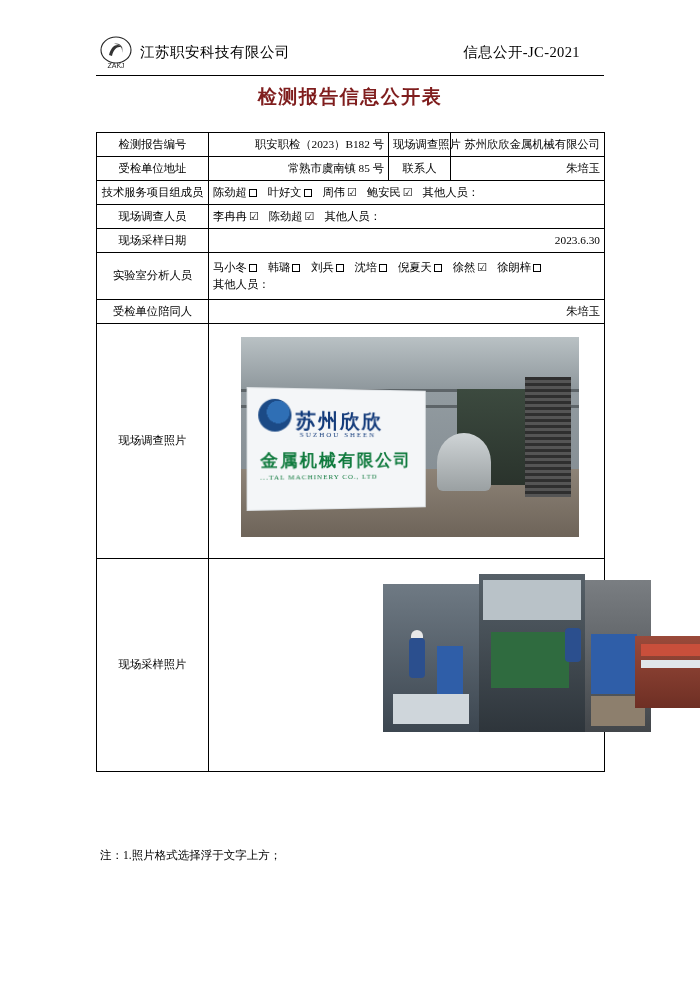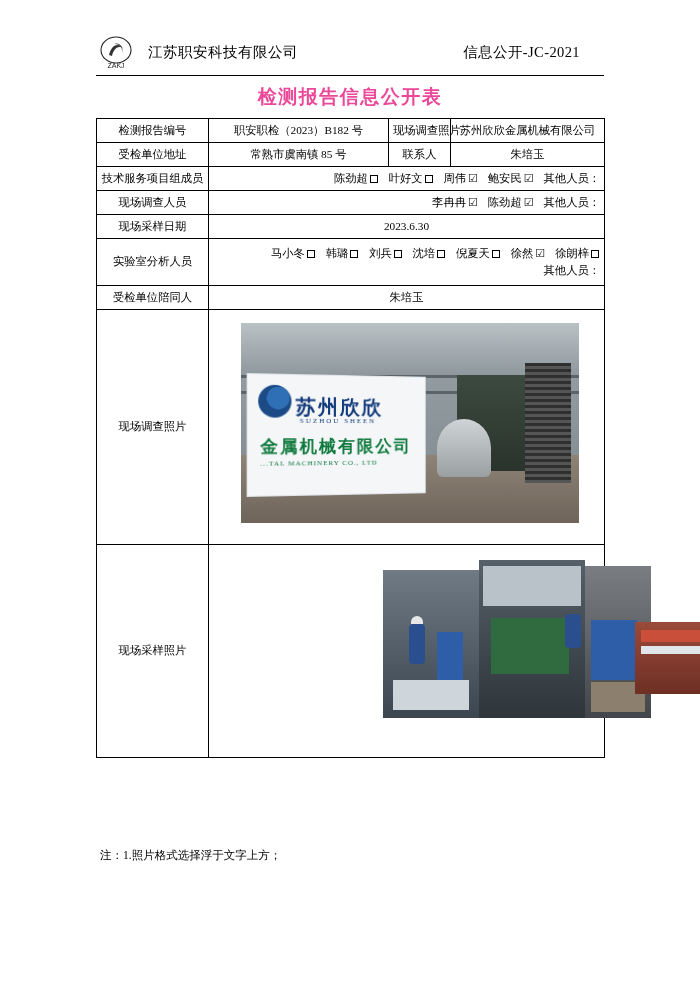--- a/index.html
+++ b/index.html
@@ -29,21 +29,21 @@
     height: 46px;
     display: flex;
     align-items: center;
     justify-content: space-between;
     border-bottom: 1.2px solid #000;
     box-sizing: border-box;
   }
   .header-left {
     display: flex;
     align-items: center;
-    gap: 12px;
+    gap: 4px;
   }
   .logo {
     width: 40px;
     height: 36px;
     position: relative;
     display: block;
   }
   .company-name {
     font-size: 14.5px;
     letter-spacing: 0.5px;
@@ -60,46 +60,46 @@
   
   .doc-title {
     position: absolute;
     top: 84px;
     left: 0;
     width: 700px;
     text-align: center;
     font-size: 19px;
     font-weight: bold;
     letter-spacing: 1.5px;
-    color: #ec4899;
+    color: #7f1d1d;
   }
 
   
   table.main {
     position: absolute;
     left: 96px;
-    top: 118px;
+    top: 132px;
     width: 508px;
     border-collapse: collapse;
     table-layout: fixed;
     font-size: 11.3px;
     color: #000;
   }
   table.main td {
     border: 0.8px solid #000;
     padding: 3px 4px;
     vertical-align: middle;
     line-height: 1.5;
   }
   .lbl {
     text-align: center;
     white-space: nowrap;
   }
-  .ctr { text-align: center; }
-  .val { text-align: right; padding-left: 8px; }
+  .ctr { text-align: right; }
+  .val { text-align: left; padding-left: 8px; }
   .row-h { height: 22px; }
 
   .cb {
     display: inline-block;
     width: 8px;
     height: 8px;
     border: 0.9px solid #000;
     margin-left: 2px;
     margin-right: 1px;
     vertical-align: -1px;

